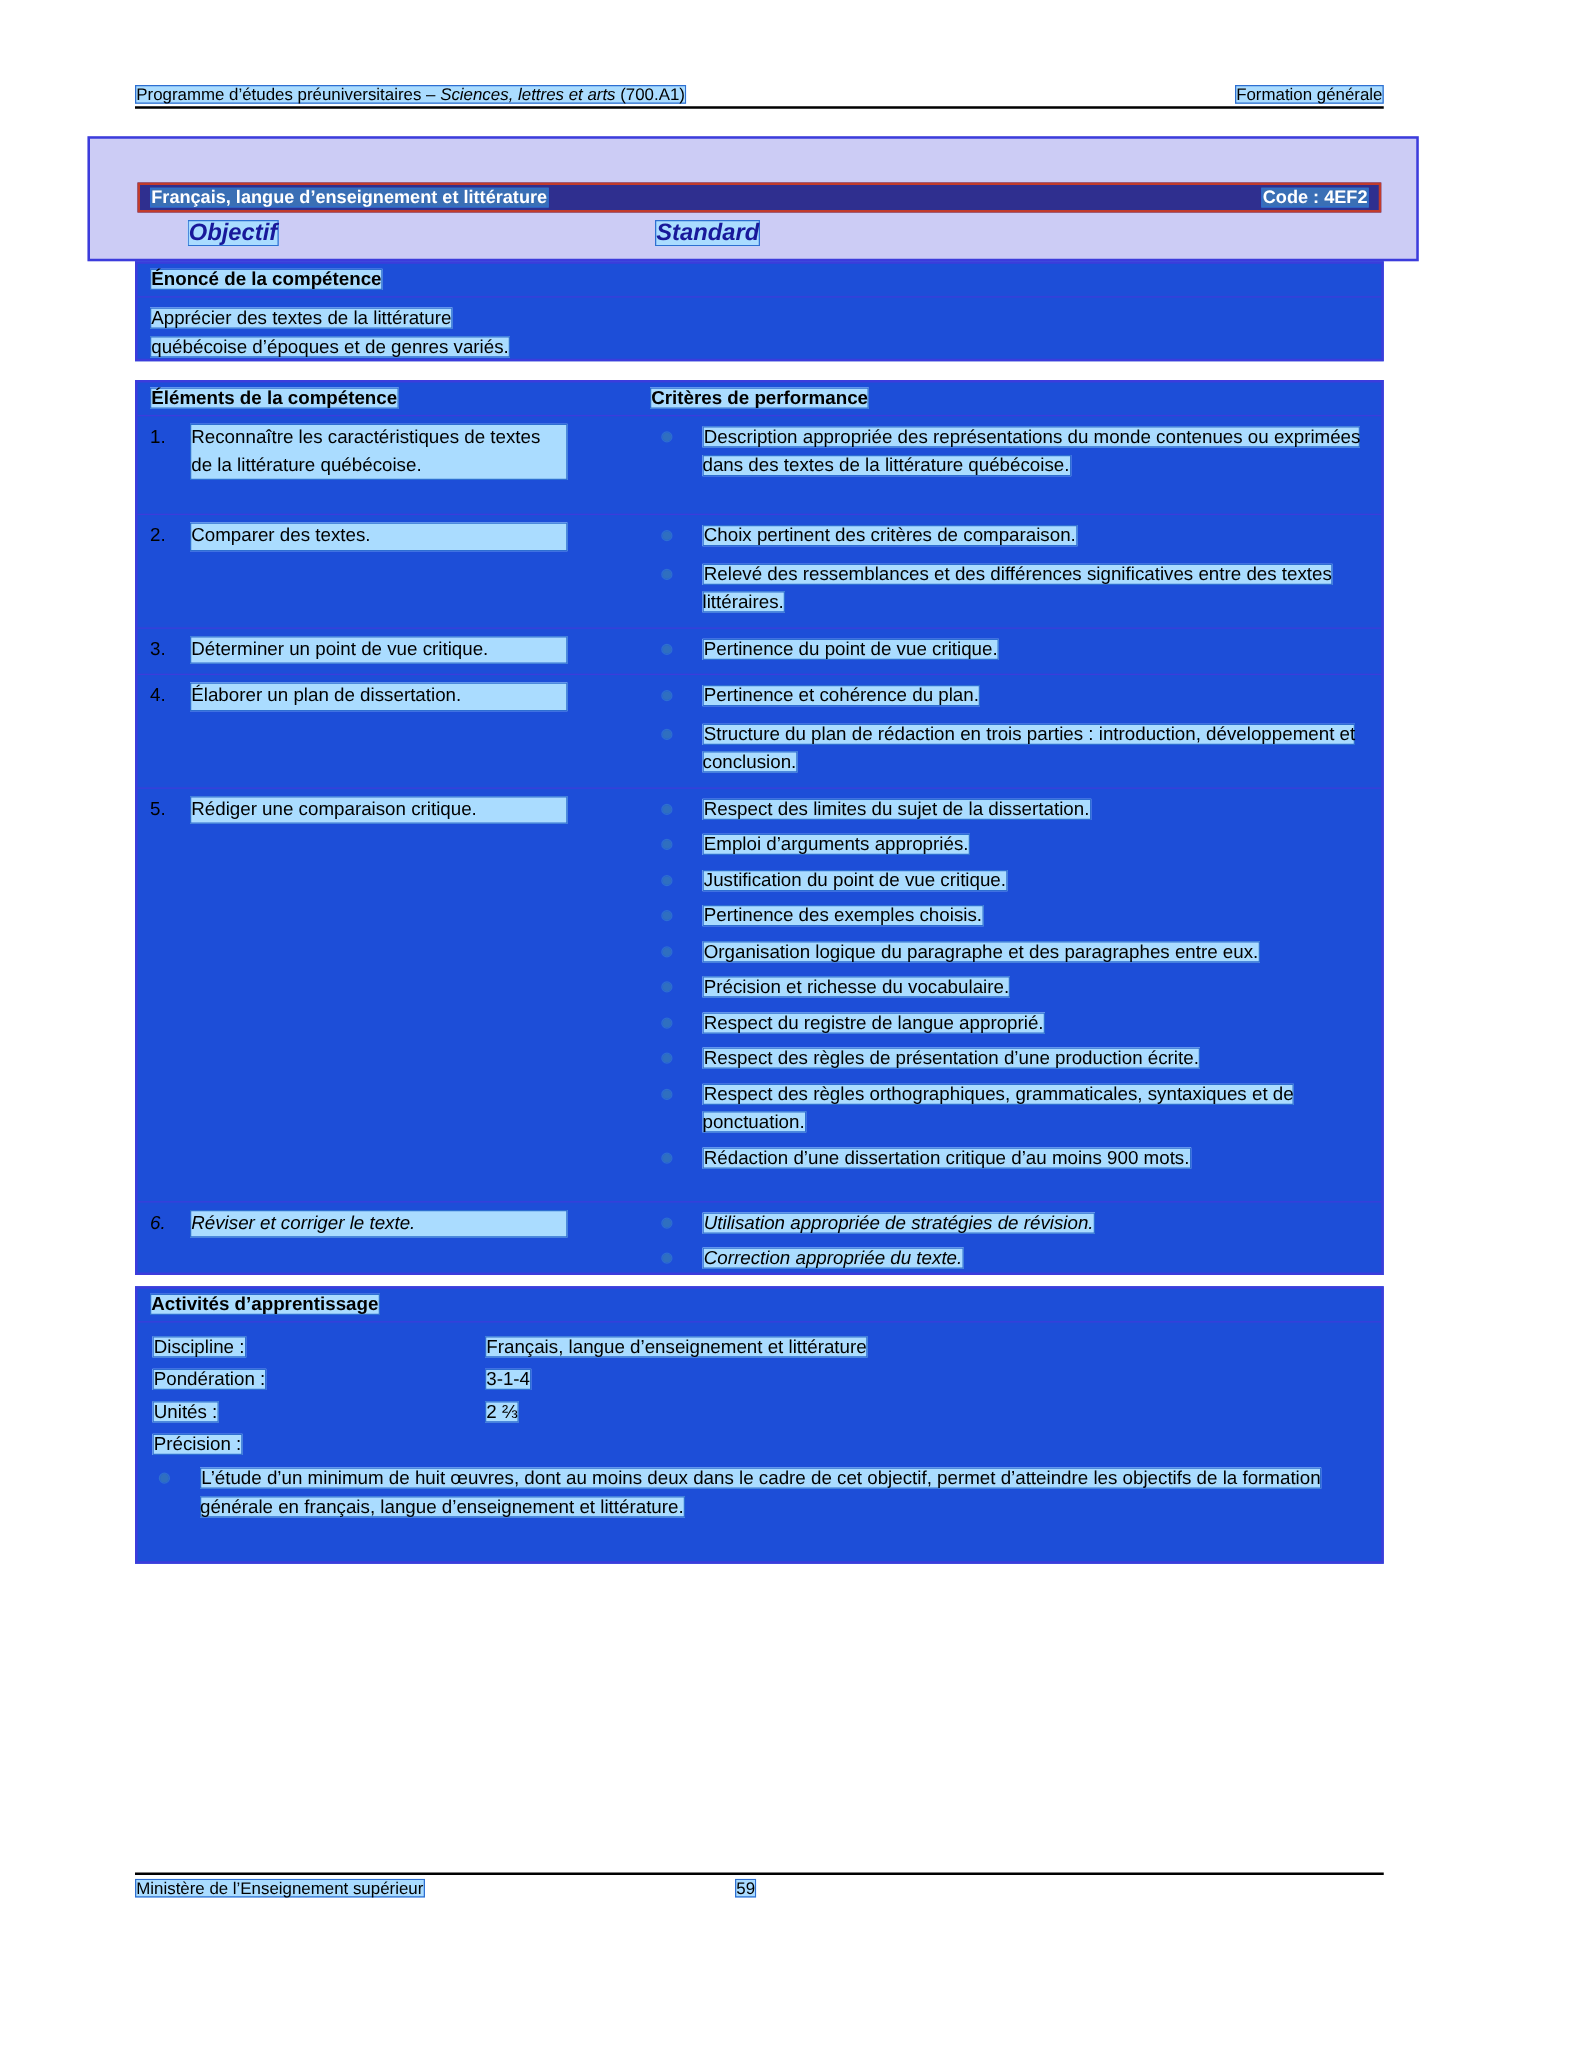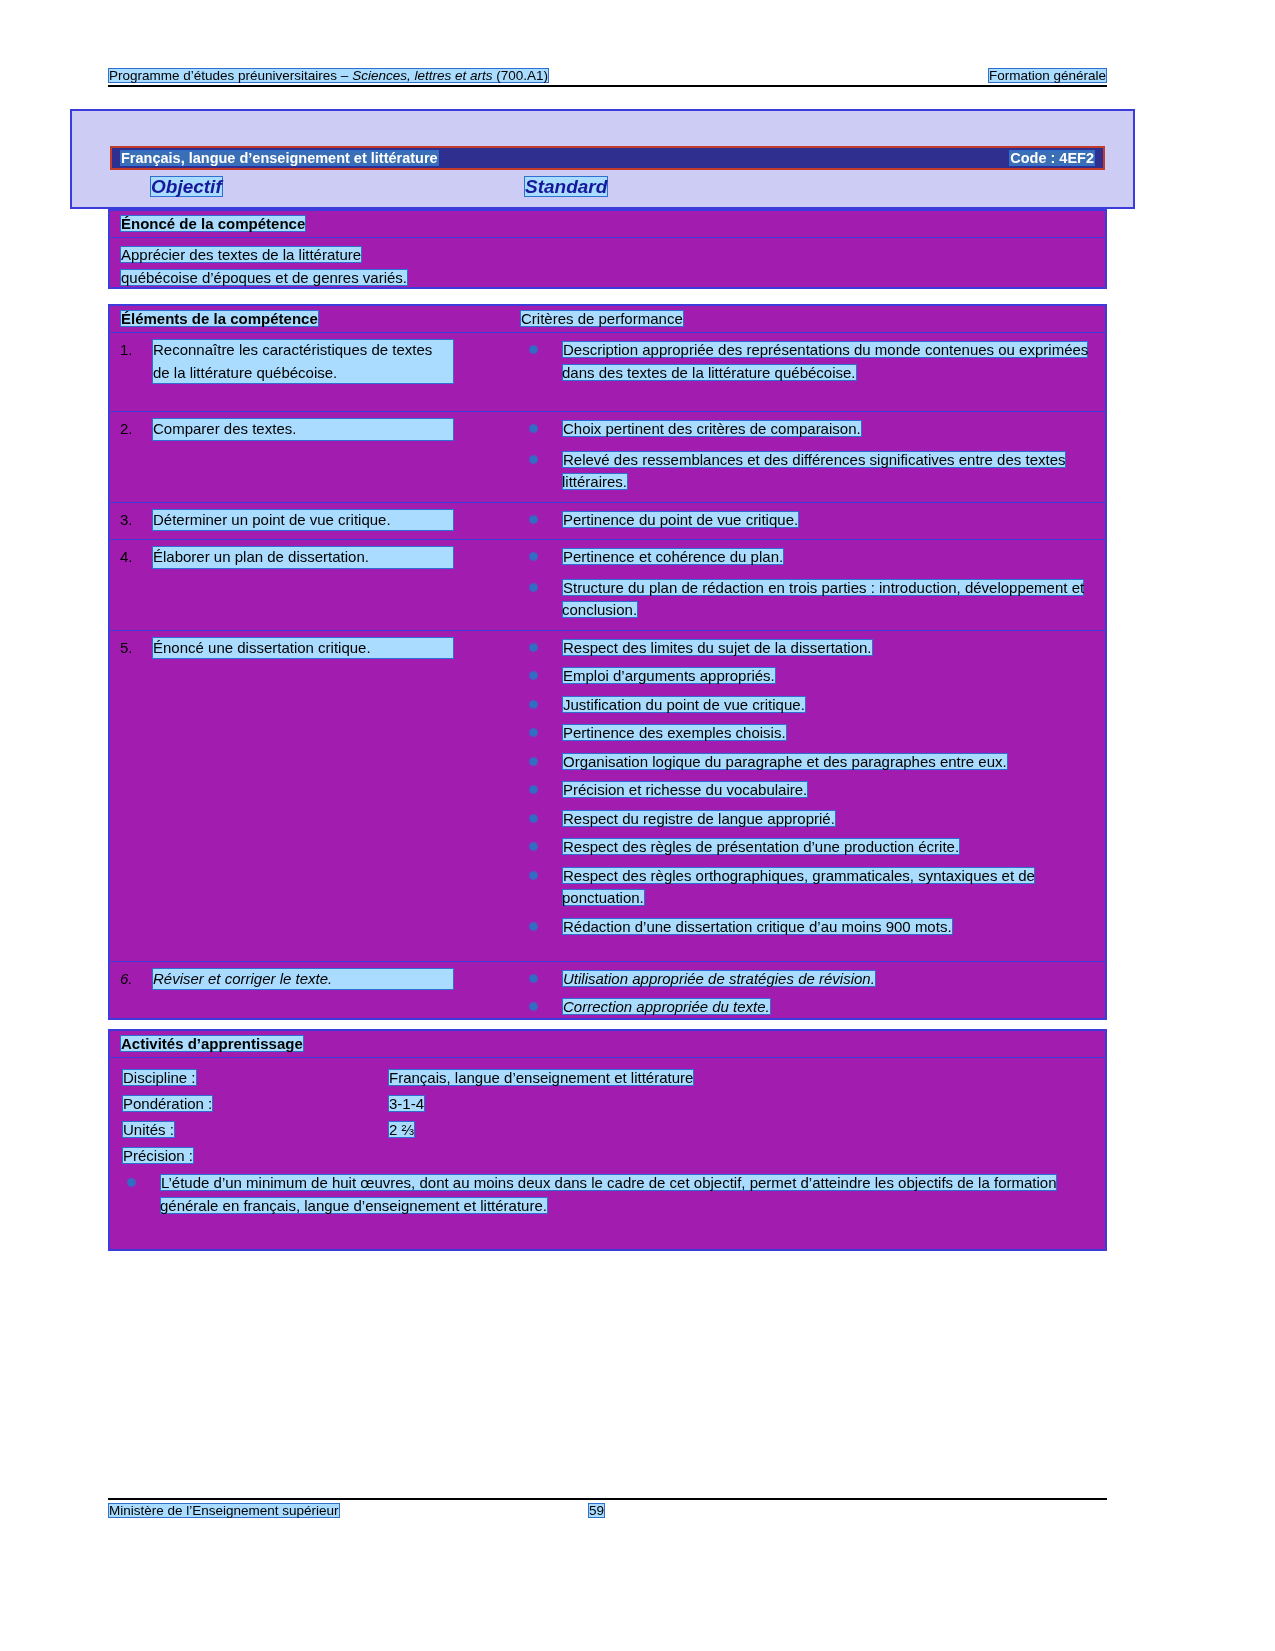--- a/index.html
+++ b/index.html
@@ -100,33 +100,33 @@
     color: #18189a;
   }
   .objstd .objectif { position: absolute; left: 6px; top: 0; margin-left: 32px; }
   .objstd .standard { position: absolute; left: 412px; top: 0; }
 
   
   .block {
     position: absolute;
     border: 2px solid #3c3cdc;
     box-sizing: border-box;
-    background: #a21caf;
+    background: #1d4ed8;
   }
 
   .b-enonce { left: 108px; top: 209px; width: 999px; height: 80px; }
   .b-elements { left: 108px; top: 304px; width: 999px; height: 716px; }
   .b-activites { left: 108px; top: 1029px; width: 999px; height: 222px; }
   .hdr-row {
     border-bottom: 1px solid #3c3cdc;
     position: relative;
     height: 26px;
   }
   .hdr-row .c1 { position: absolute; left: 10px; top: 4px; font-weight: bold; font-size: 15px; }
-  .hdr-row .c2 { position: absolute; left: 410px; top: 4px; font-weight: normal; font-size: 15px; }
+  .hdr-row .c2 { position: absolute; left: 410px; top: 4px; font-weight: bold; font-size: 15px; }
 
   .enonce-body {
     padding: 6px 10px 4px 10px;
     font-size: 15px;
     line-height: 1.5;
   }
 
   
   .comp-row {
     position: relative;
@@ -272,21 +272,21 @@
         <span class="num">4.</span><span class="txt hl">Élaborer un plan de dissertation.</span>
       </div>
       <div class="comp-right">
         <div class="crit"><span class="bullet"></span><span class="hl">Pertinence et cohérence du plan.</span></div>
         <div class="crit" style="margin-top:8px;"><span class="bullet"></span><span class="hl">Structure du plan de rédaction en trois parties : introduction, développement et conclusion.</span></div>
       </div>
     </div>
 
     <div class="comp-row" style="min-height:330px;">
       <div class="comp-left">
-        <span class="num">5.</span><span class="txt hl">Énoncé une dissertation critique.</span>
+        <span class="num">5.</span><span class="txt hl">Rédiger une comparaison critique.</span>
       </div>
       <div class="comp-right">
         <div class="crit"><span class="bullet"></span><span class="hl">Respect des limites du sujet de la dissertation.</span></div>
         <div class="crit" style="margin-top:6px;"><span class="bullet"></span><span class="hl">Emploi d’arguments appropriés.</span></div>
         <div class="crit" style="margin-top:6px;"><span class="bullet"></span><span class="hl">Justification du point de vue critique.</span></div>
         <div class="crit" style="margin-top:6px;"><span class="bullet"></span><span class="hl">Pertinence des exemples choisis.</span></div>
         <div class="crit" style="margin-top:6px;"><span class="bullet"></span><span class="hl">Organisation logique du paragraphe et des paragraphes entre eux.</span></div>
         <div class="crit" style="margin-top:6px;"><span class="bullet"></span><span class="hl">Précision et richesse du vocabulaire.</span></div>
         <div class="crit" style="margin-top:6px;"><span class="bullet"></span><span class="hl">Respect du registre de langue approprié.</span></div>
         <div class="crit" style="margin-top:6px;"><span class="bullet"></span><span class="hl">Respect des règles de présentation d’une production écrite.</span></div>

